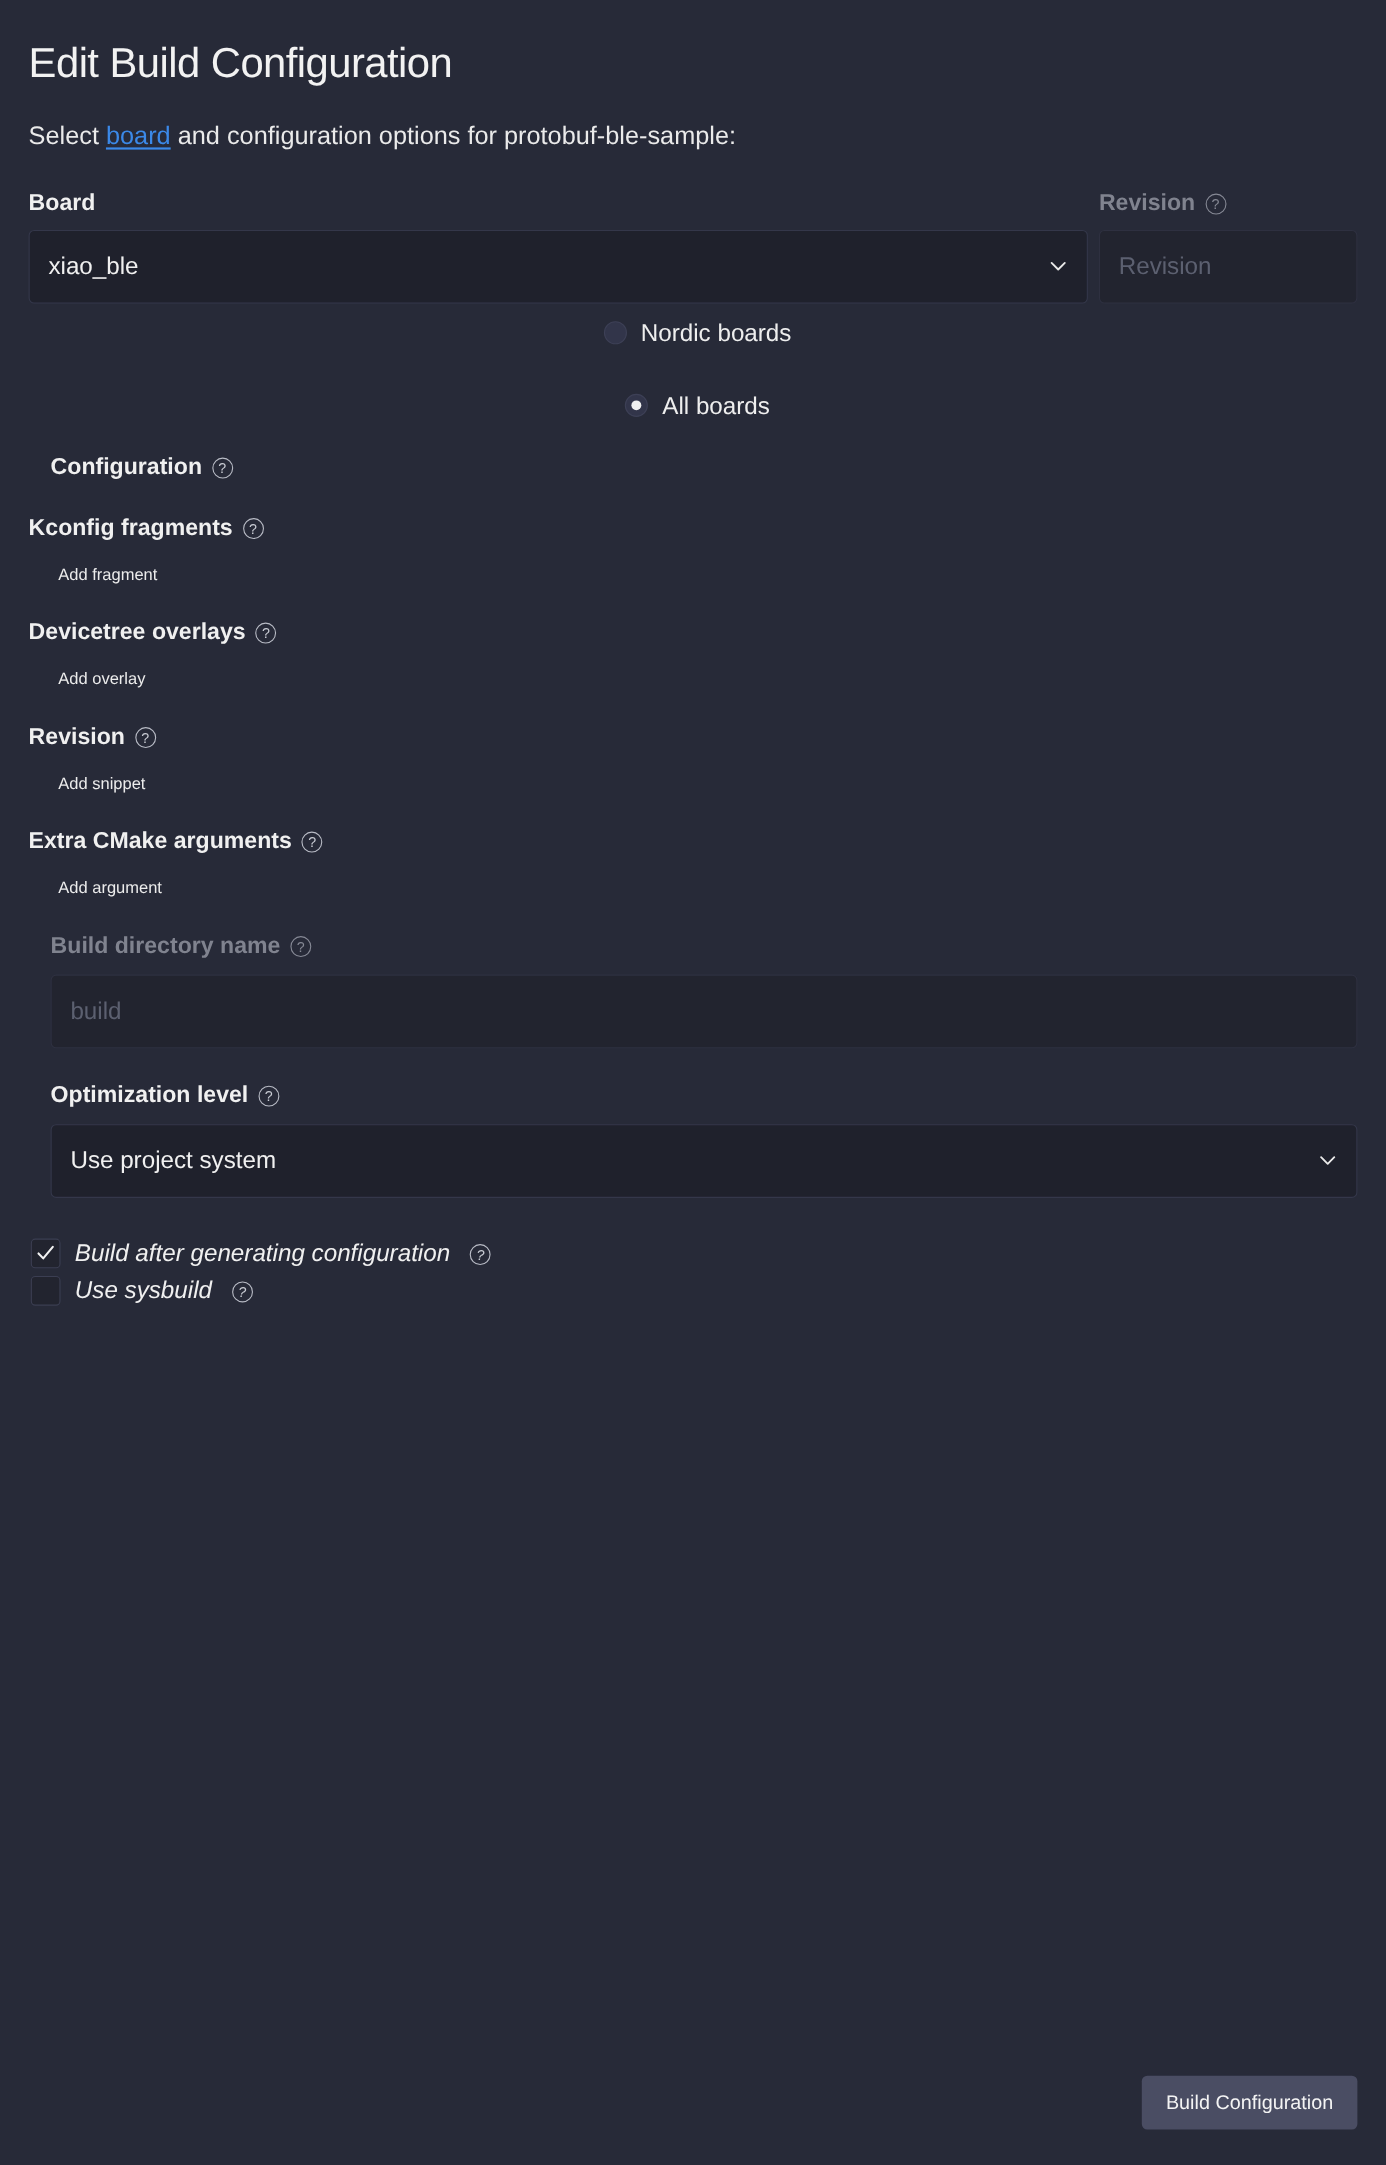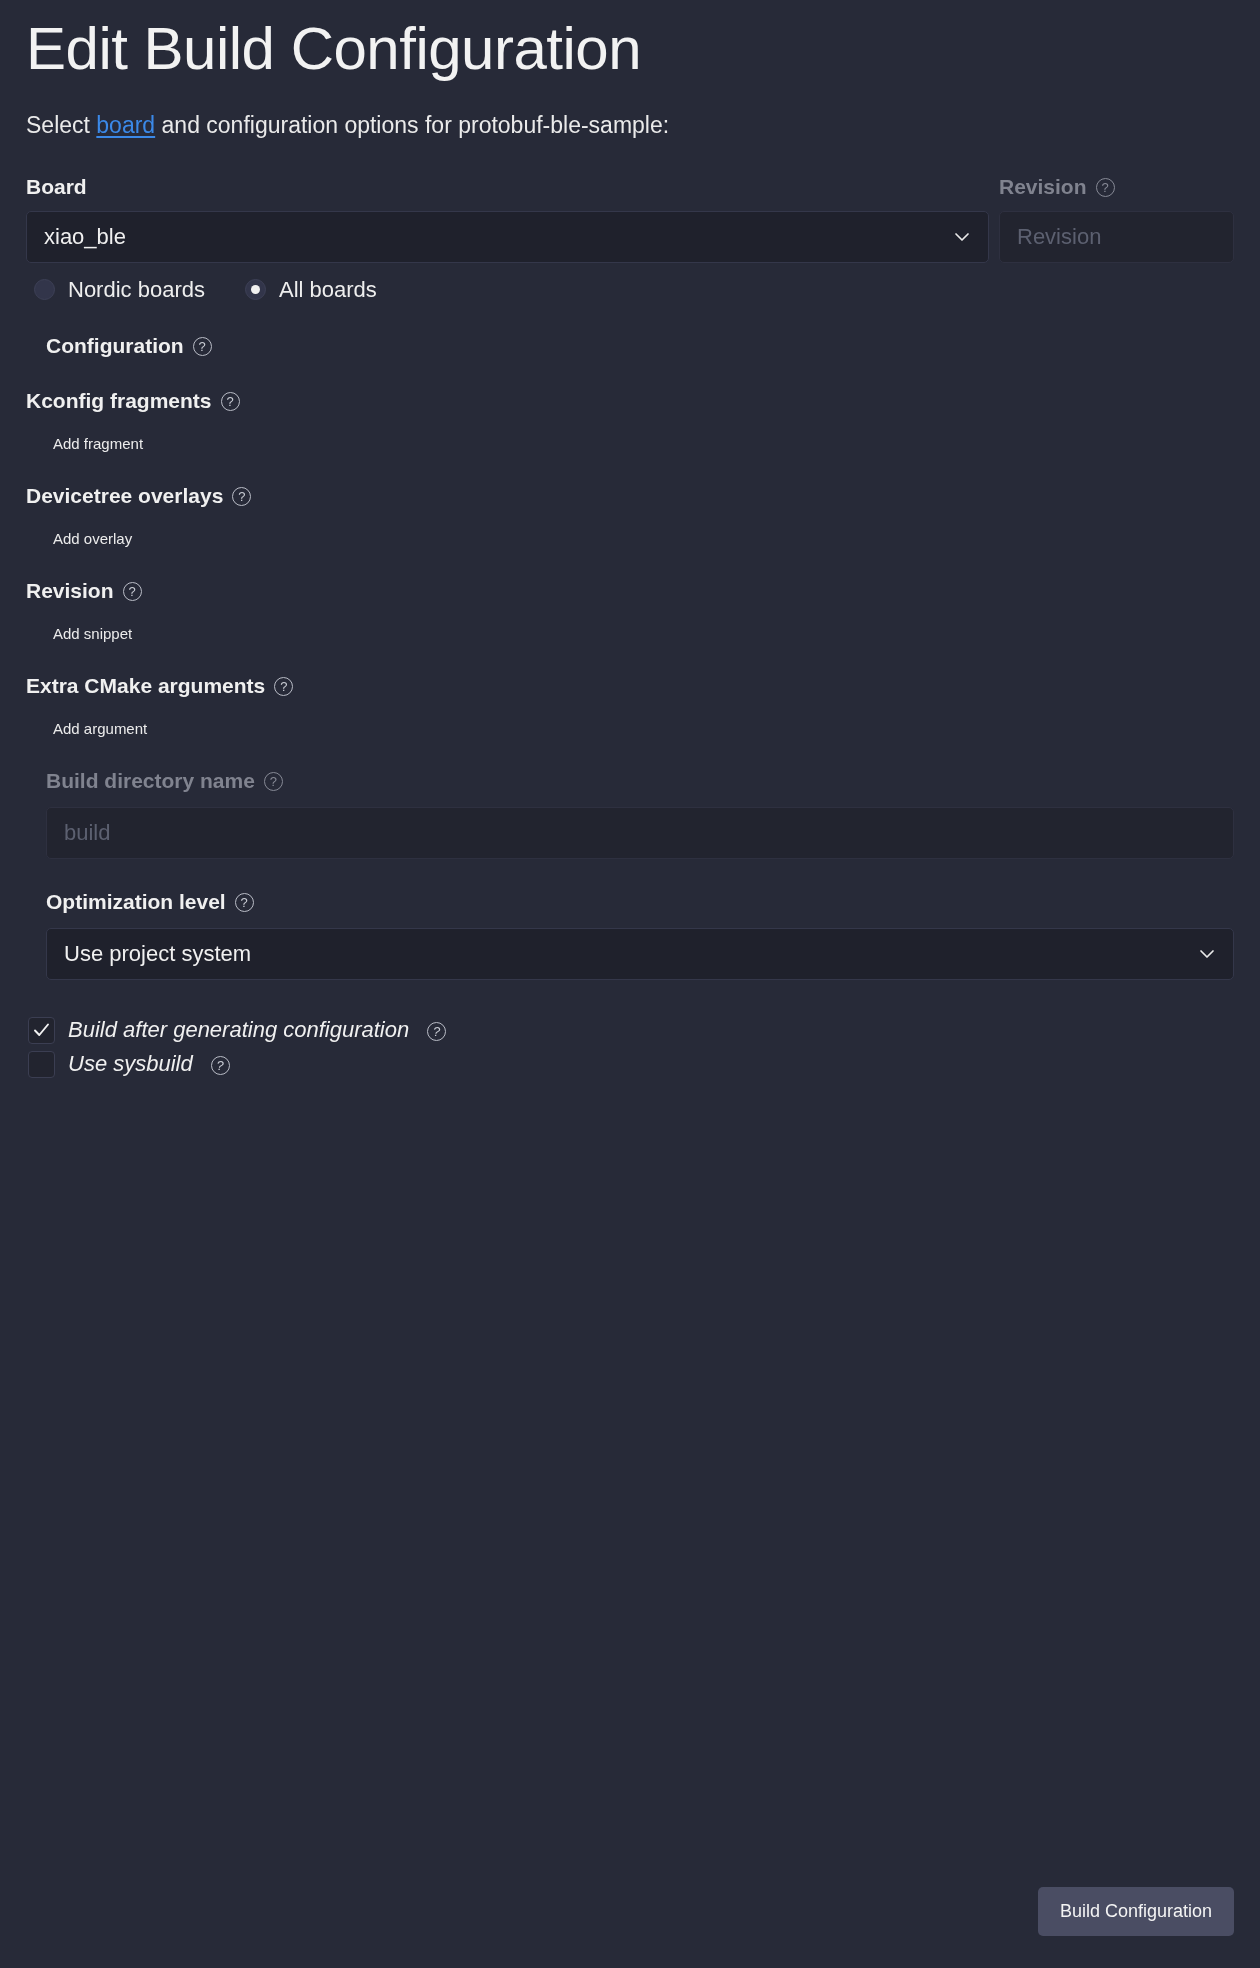--- a/index.html
+++ b/index.html
@@ -15,25 +15,25 @@
 
   .page {
     position: relative;
     width: 1260px;
     height: 1968px;
     padding: 0 26px;
   }
 
   
   .page-title {
-    font-size: 60px;
+    font-size: 38px;
     font-weight: 400;
     letter-spacing: -0.5px;
     color: #f2f2f2;
-    padding-top: 14px;
+    padding-top: 37px;
     line-height: 1.15;
   }
 
   .subtitle {
     font-size: 23px;
     color: #eaeaea;
     margin-top: 28px;
     line-height: 1.3;
   }
   .subtitle a {
@@ -72,21 +72,21 @@
   .field-label.disabled .help-icon {
     border-color: #868995;
     color: #868995;
   }
 
   
   .control {
     background: #1f212c;
     border: 1px solid #34374a;
     border-radius: 5px;
-    height: 52px;
+    height: 67px;
     display: flex;
     align-items: center;
     padding: 0 17px;
     font-size: 22px;
     color: #f0f0f0;
     position: relative;
   }
   .control.placeholder { color: #5e6272; }
   .control.disabled {
     background: #22242f;
@@ -124,20 +124,21 @@
   }
   .labels-row .board-label { flex: 1 1 auto; }
 
   
   .radio-row {
     display: flex;
     align-items: center;
     margin-top: 14px;
     padding-left: 8px;
     gap: 40px;
+    flex-direction: column;
   }
   .radio-opt {
     display: flex;
     align-items: center;
     gap: 13px;
     font-size: 22px;
     color: #eeeeee;
   }
   .radio-dot {
     width: 21px;

